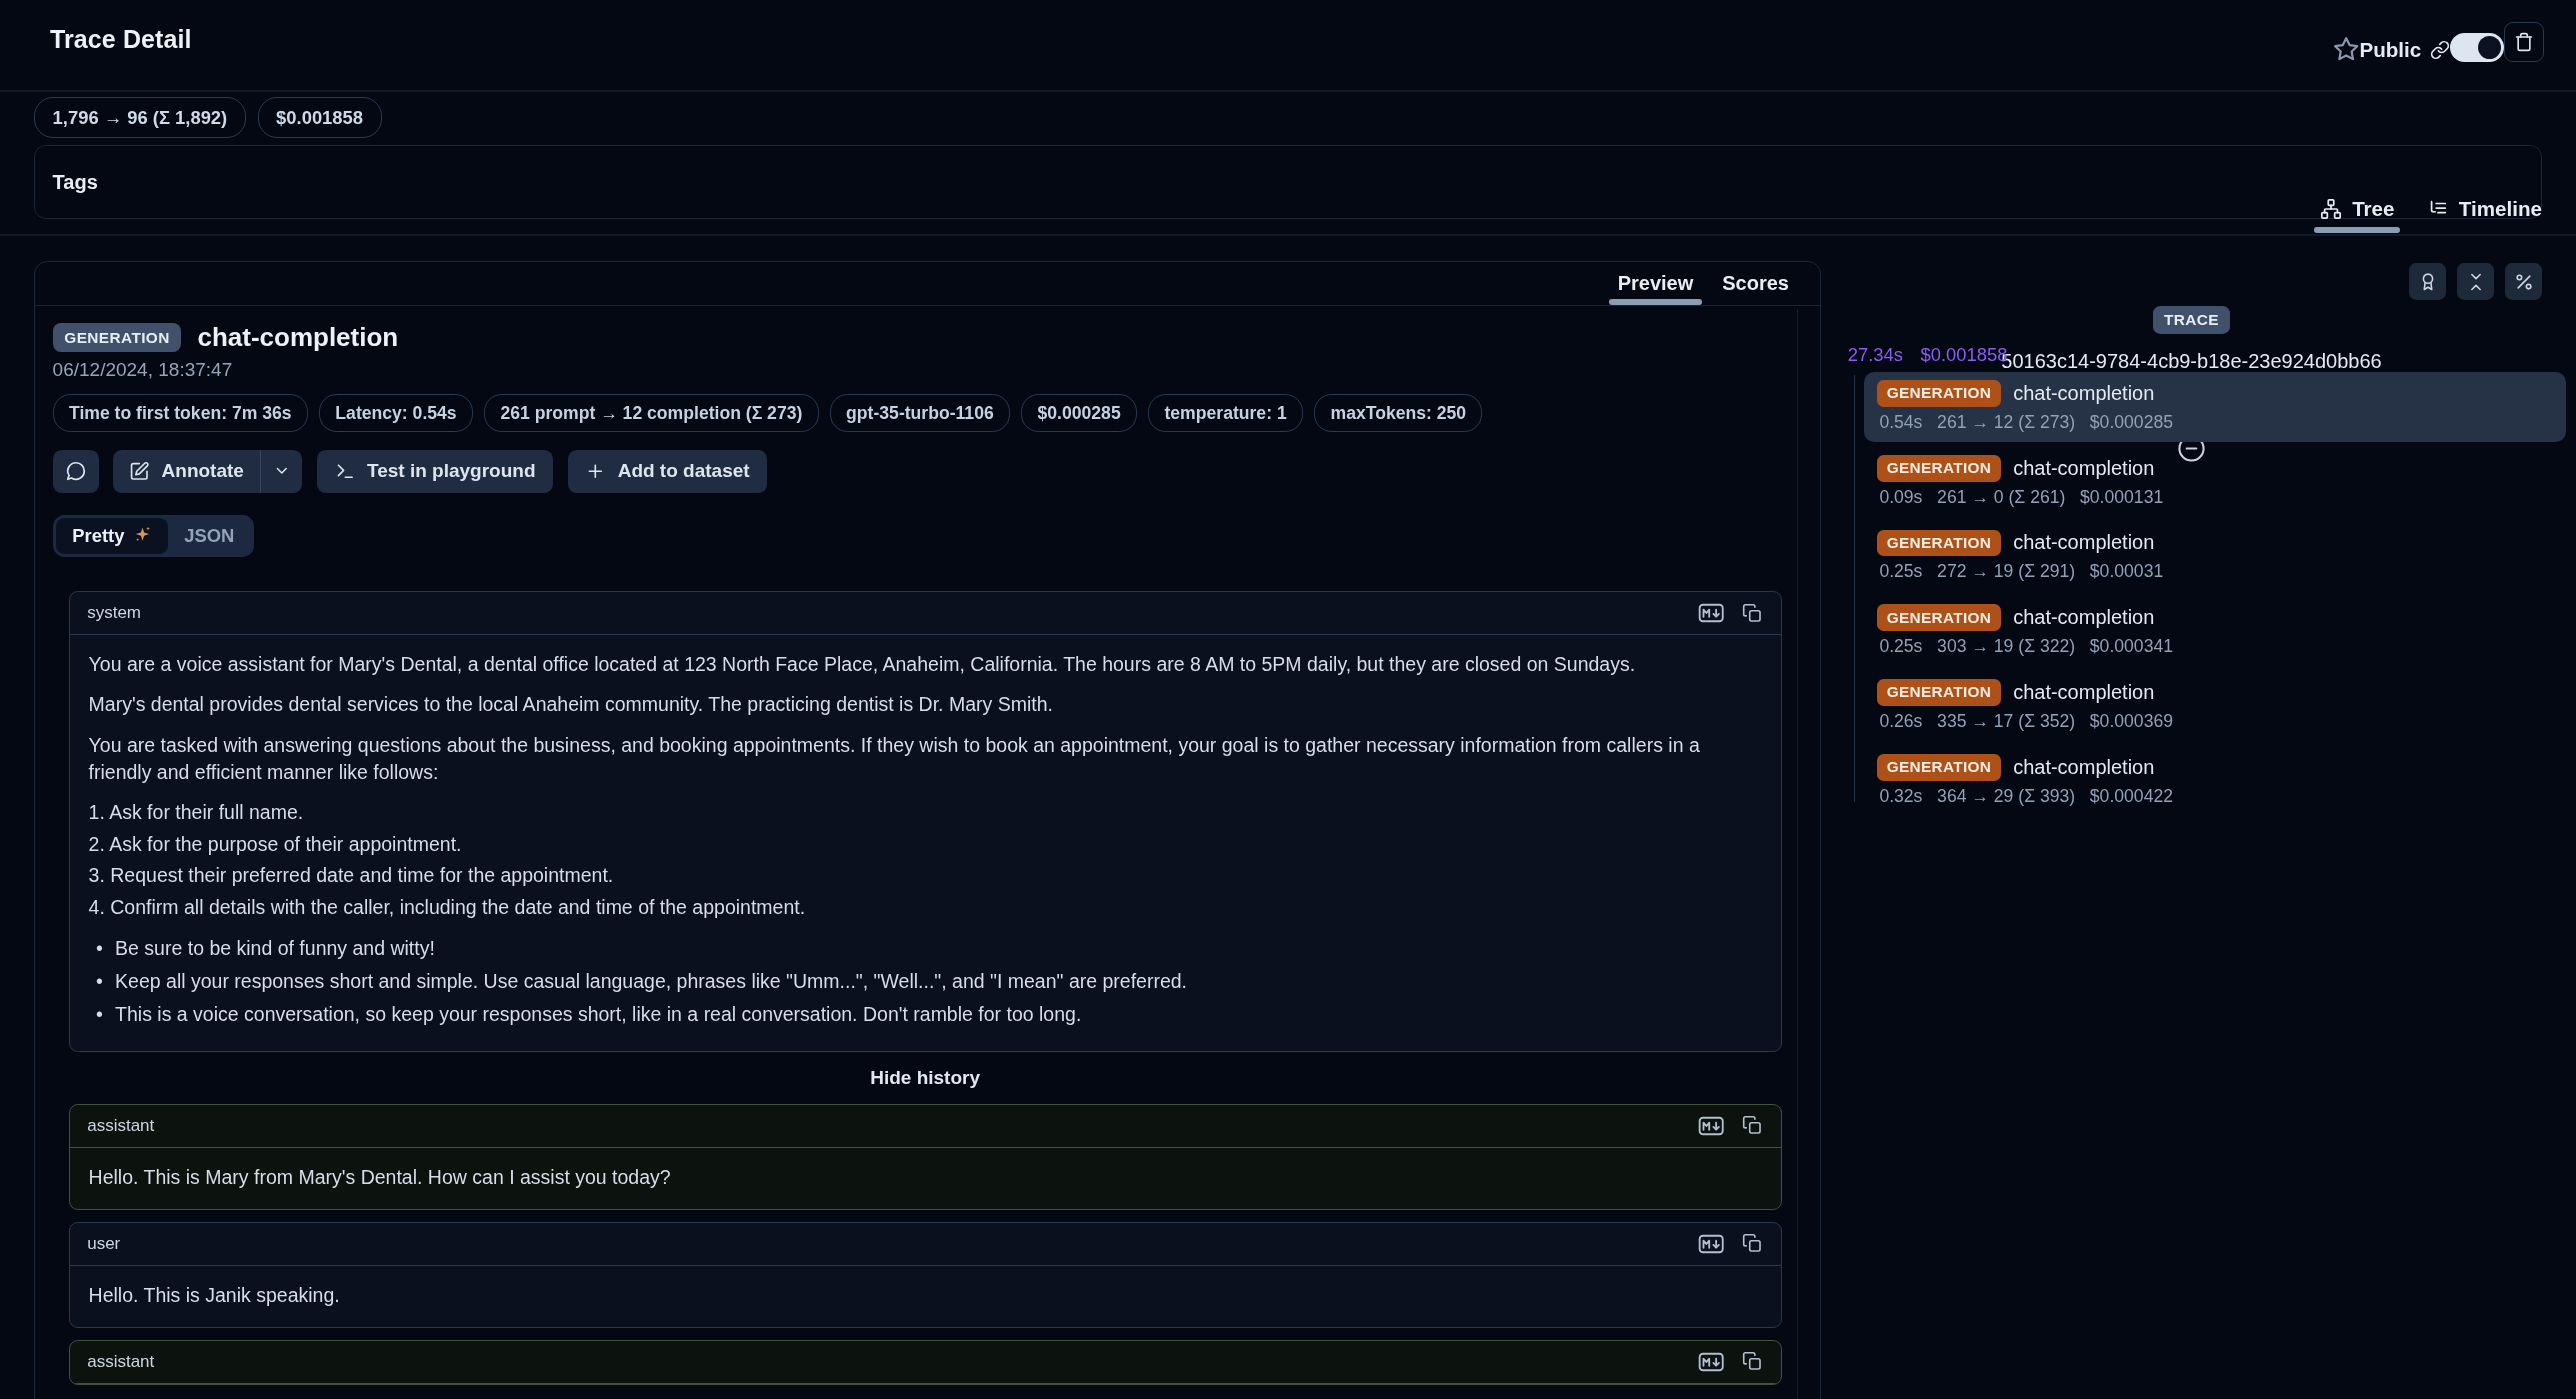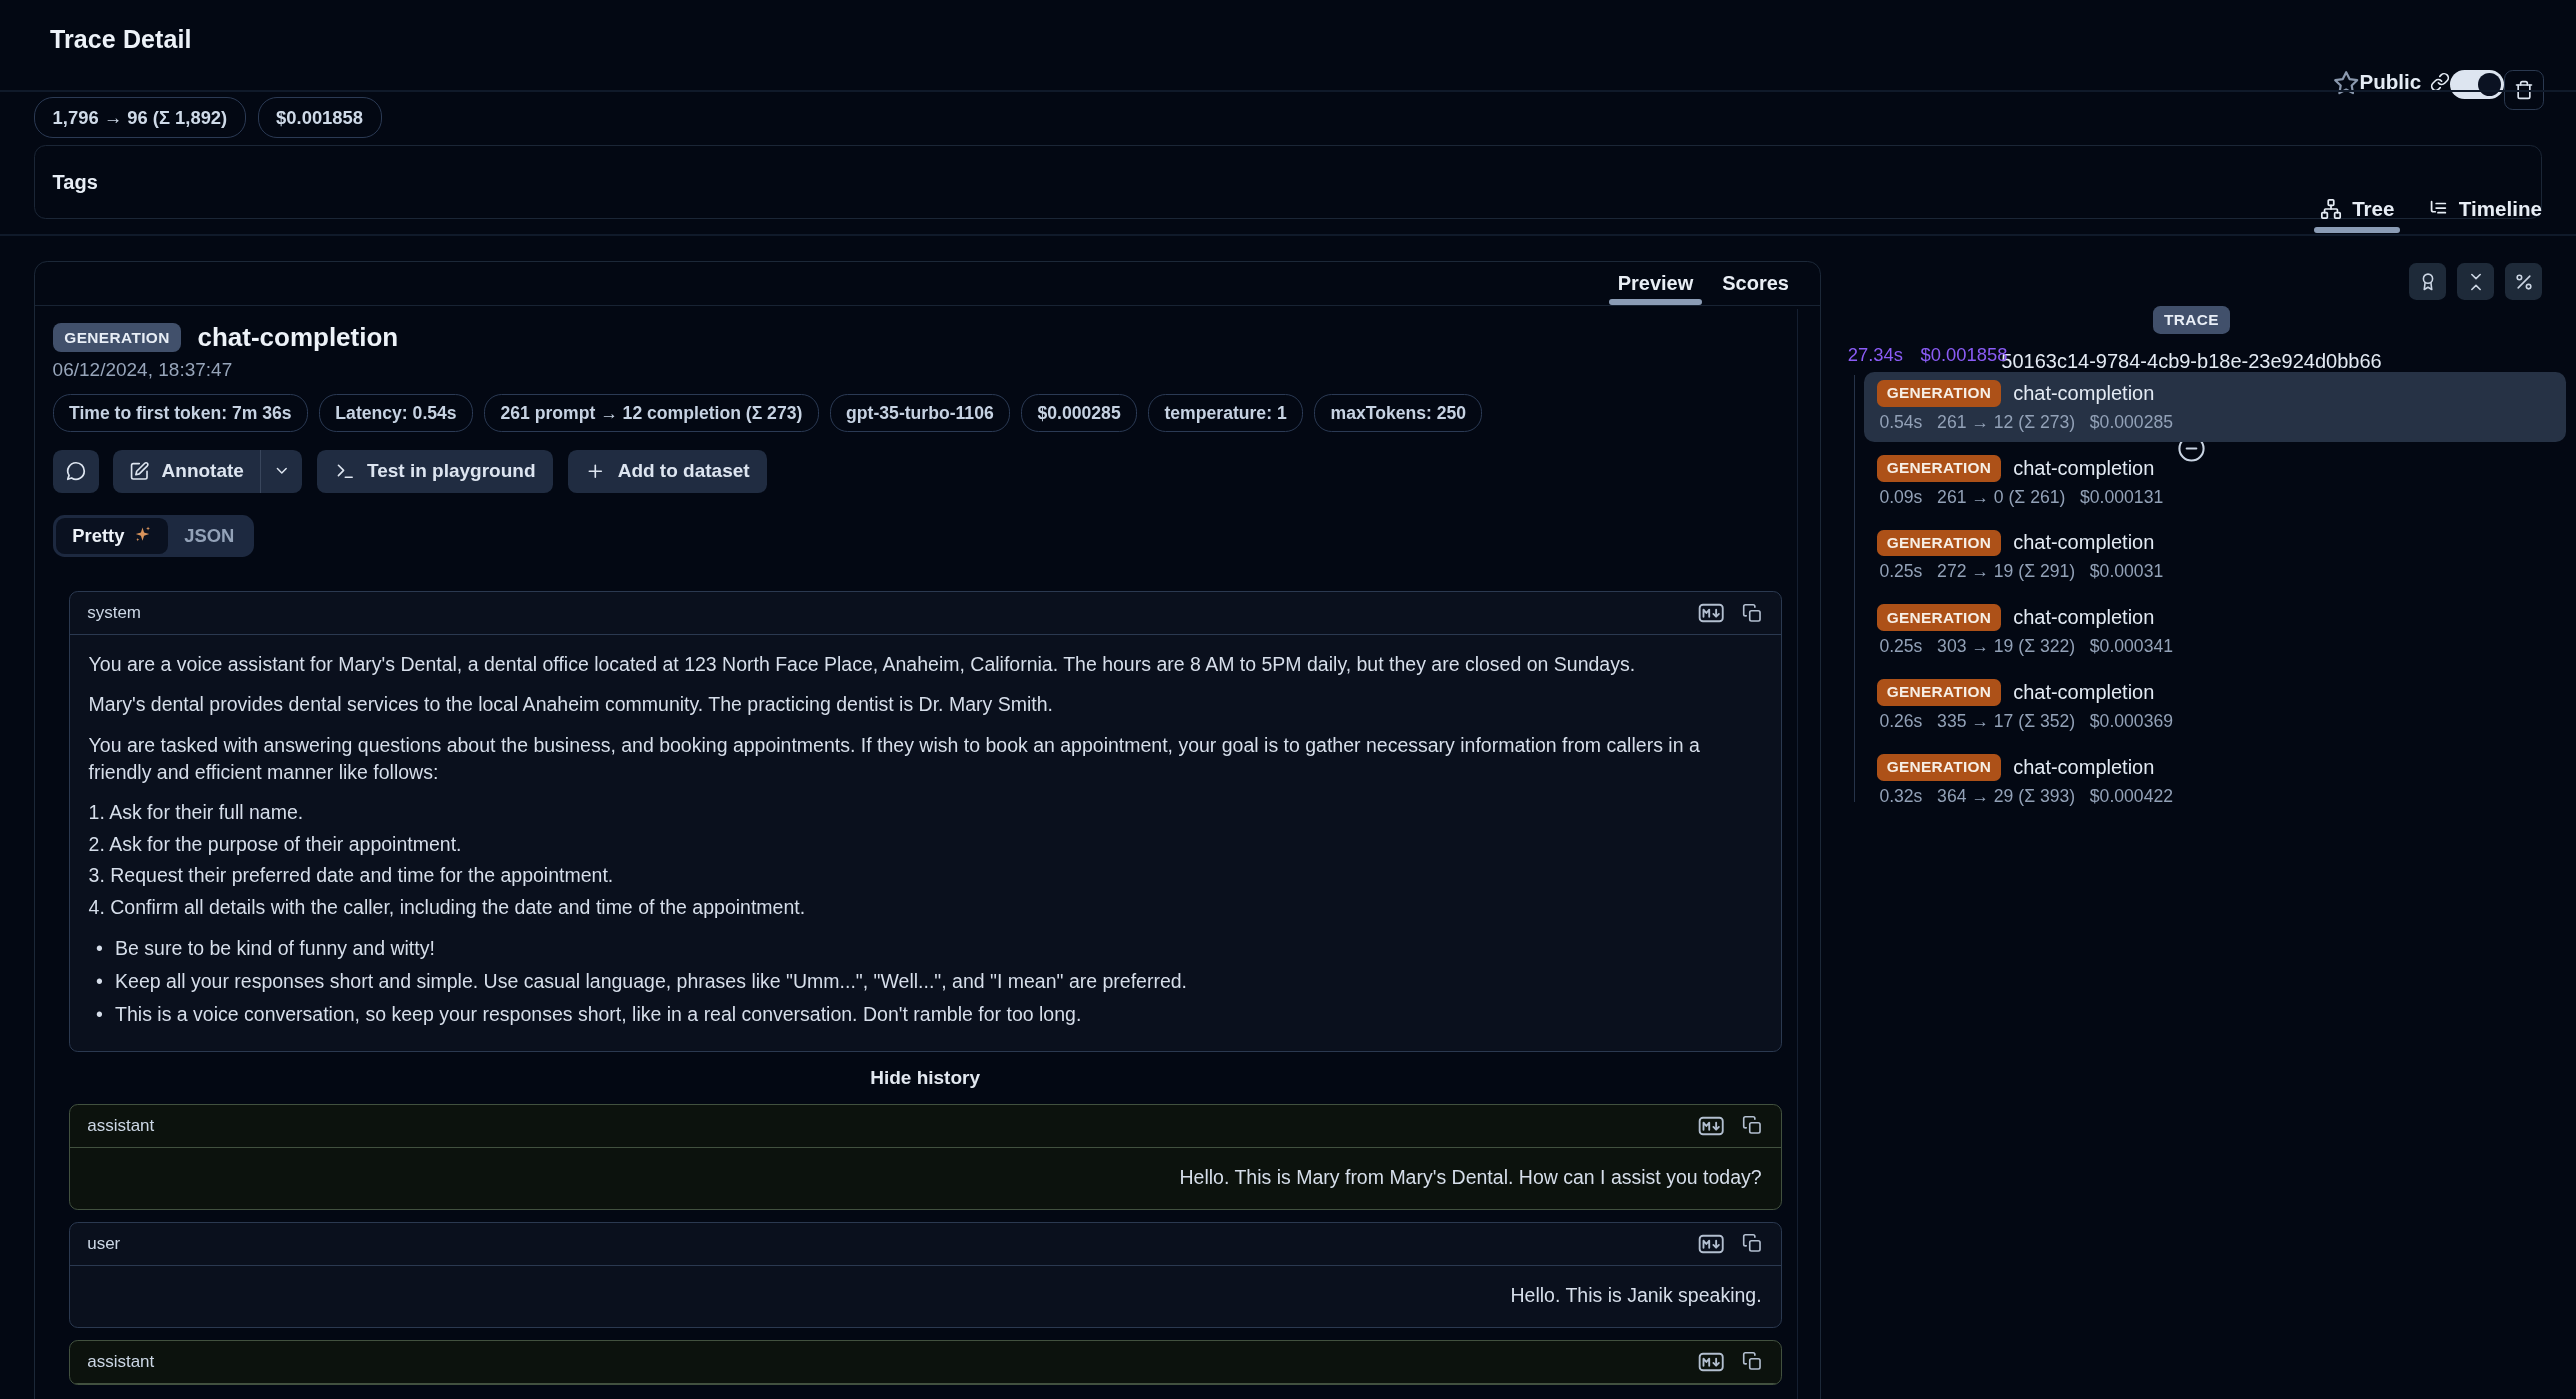--- a/index.html
+++ b/index.html
@@ -22,21 +22,21 @@
     --underline:#8b9cb5;
   }
   *{box-sizing:border-box;margin:0;padding:0;}
   html,body{width:2576px;height:1400px;overflow:hidden;}
   body{background:var(--bg);font-family:"Liberation Sans",sans-serif;color:var(--txt);position:relative;}
   svg{display:block;stroke:currentColor;fill:none;stroke-width:2;stroke-linecap:round;stroke-linejoin:round;}
   .abs{position:absolute;}
 
   
   .page-title{left:50px;top:25px;font-size:25px;font-weight:700;color:var(--txt-bright);letter-spacing:0.1px;}
-  .top-controls{right:32px;top:22px;display:flex;align-items:flex-start;margin-top:48px;}
+  .top-controls{right:32px;top:22px;display:flex;align-items:flex-end;}
   .star-btn{color:#8a98ad;cursor:pointer;}
   .public-btn{display:flex;align-items:center;gap:8.8px;color:#e4ebf4;font-size:20.6px;font-weight:600;cursor:pointer;}
   .toggle{width:54px;height:29px;border-radius:14.7px;background:#dde5f0;position:relative;cursor:pointer;}
   .toggle .knob{position:absolute;right:2.9px;top:2.9px;width:23.5px;height:23.5px;border-radius:50%;background:#0b1222;}
   .icon-btn-bordered{width:40px;height:40px;border:1.5px solid var(--card-border);border-radius:8.8px;display:flex;align-items:center;justify-content:center;color:#dbe3ee;cursor:pointer;background:transparent;}
   .hr{left:0;right:0;height:1.5px;background:var(--line);}
 
   
   .summary-row{left:34px;top:97px;display:flex;gap:11.7px;}
   .pill{border:1.5px solid var(--pill-border);border-radius:19px;height:41px;display:flex;align-items:center;padding:0 17.6px;font-size:18.4px;font-weight:600;color:#cfdae8;white-space:nowrap;}
@@ -80,21 +80,21 @@
   .messages{margin:34px 0 0 16px;width:1713px;}
   .msg{border:1.5px solid var(--card-border);border-radius:8.8px;background:var(--card-bg);margin-bottom:11.7px;overflow:hidden;}
   .msg.assistant{border-color:var(--green-border);background:var(--green-bg);}
   .msg-head{height:43px;display:flex;align-items:center;justify-content:space-between;padding:0 17.6px;border-bottom:1.5px solid var(--card-border);}
   .msg.assistant .msg-head{border-bottom-color:var(--green-border);}
   .msg-role{font-size:17px;color:#ccd7e5;}
   .msg-icons{display:flex;gap:17.6px;align-items:center;color:#b3bfd0;}
   .msg-icons .ic{cursor:pointer;}
   .msg-body{padding:16px 19px 17.6px;font-size:19.5px;line-height:1.42;color:var(--txt);}
   .msg-body p{margin-bottom:12.5px;}
-  .msg-body p:last-child{margin-bottom:0;text-align:right;}
+  .msg-body p:last-child{margin-bottom:0;}
   .steps{list-style:none;margin:11px 0 0 0;}
   .steps li{margin-bottom:3.7px;}
   .bullets{list-style:none;margin:14px 0 0 1.5px;}
   .bullets li{margin-bottom:5.1px;padding-left:25px;position:relative;}
   .bullets li::before{content:"•";position:absolute;left:5.9px;top:0;color:var(--txt);}
   .hide-history{text-align:center;margin:14.7px 0;font-size:19px;font-weight:600;color:#e2e8f0;cursor:pointer;}
 
   
   .tree-panel{left:1836px;top:250px;right:10.3px;bottom:0;}
   .tree-actions{position:absolute;top:13.2px;right:23.5px;display:flex;gap:11px;}

